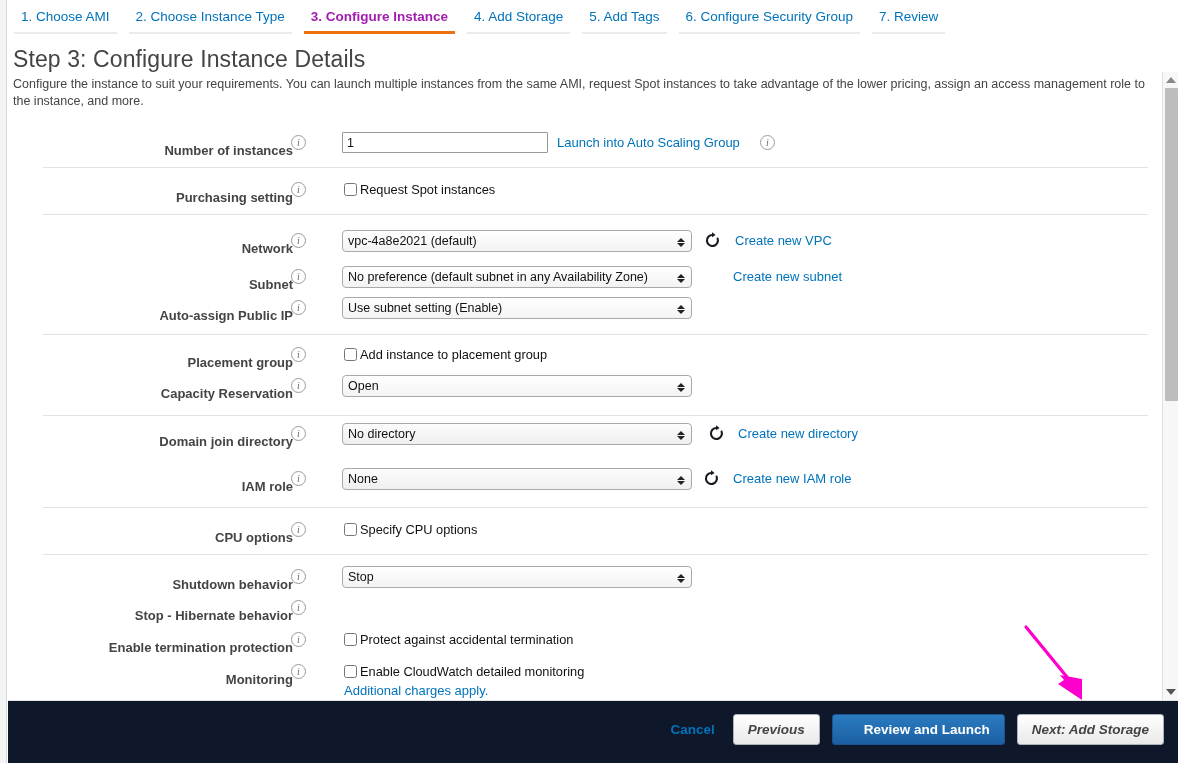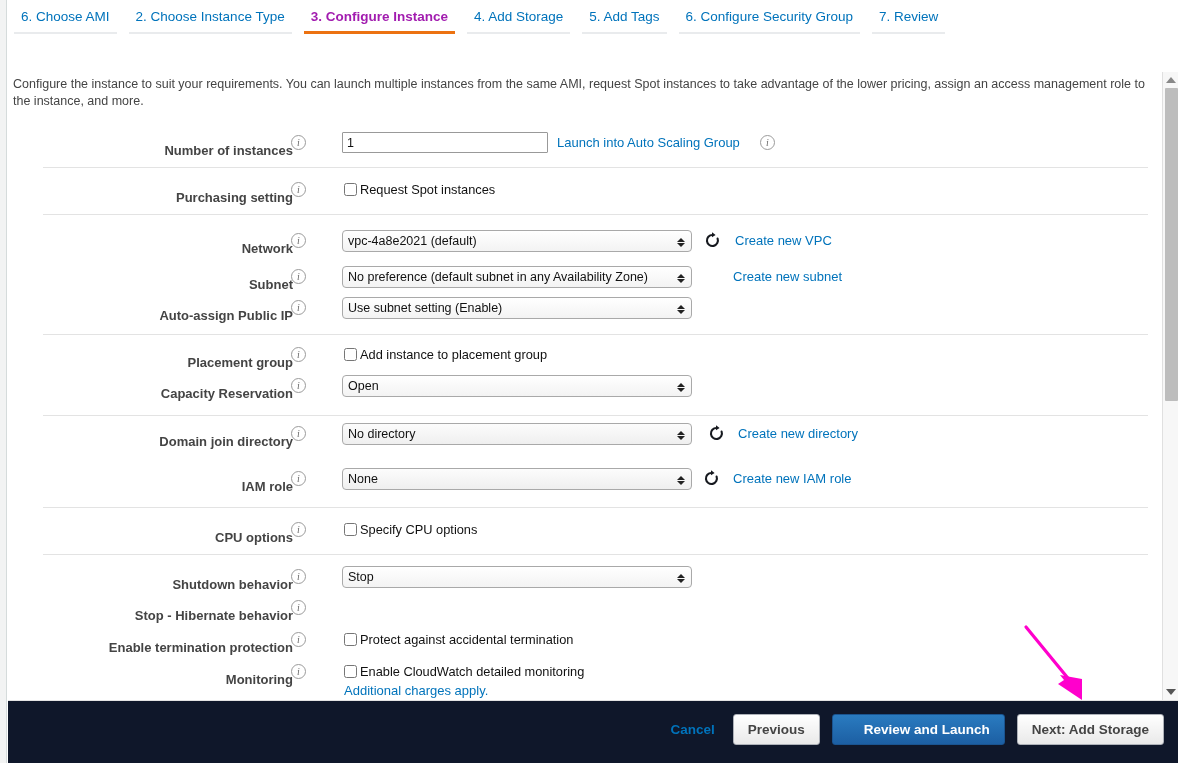--- a/index.html
+++ b/index.html
@@ -202,20 +202,21 @@
     white-space: nowrap;
     font-family: "Liberation Sans", sans-serif;
   }
   .btn.plain {
     color: #0073bb; background: transparent; border: none; padding: 7px 6px;
   }
   .btn.gray {
     color: #444444;
     background: linear-gradient(180deg,#ffffff 0%,#e9e9e9 100%);
     border: 1px solid #adb1b8;
+    font-style: italic;
   }
   .btn.blue {
     color: #ffffff;
     background: linear-gradient(180deg,#2a7bc0 0%,#1c5fa3 100%);
     border: 1px solid #1a5490;
     padding-left: 31px;
   }
 
   
   .arrow-anno {
@@ -226,21 +227,21 @@
 </style>
 </head>
 <body>
 
 <div id="app">
 
   <div class="edge-left"></div>
 
   <div class="tabbar">
     <div class="tab">
-      <span>6. Choose AMI</span>
+      <span>1. Choose AMI</span>
       <span class="tab-underline"></span>
     </div>
     <div class="tab">
       <span>2. Choose Instance Type</span>
       <span class="tab-underline"></span>
     </div>
     <div class="tab active">
       <span>3. Configure Instance</span>
       <span class="tab-underline"></span>
     </div>
@@ -255,20 +256,21 @@
     <div class="tab">
       <span>6. Configure Security Group</span>
       <span class="tab-underline"></span>
     </div>
     <div class="tab">
       <span>7. Review</span>
       <span class="tab-underline"></span>
     </div>
   </div>
 
+  <div class="page-title">Step 3: Configure Instance Details</div>
   <div class="page-desc">Configure the instance to suit your requirements. You can launch multiple instances from the same AMI, request Spot instances to take advantage of the lower pricing, assign an access management role to the instance, and more.</div>
 
   <div class="scrollarea">
     <div class="form">
 
       <div class="row" style="top:60px;">
         <div class="lbl-wrap">
             <div class="lbl">Number of instances</div>
           </div>
         <div class="info">i</div>

